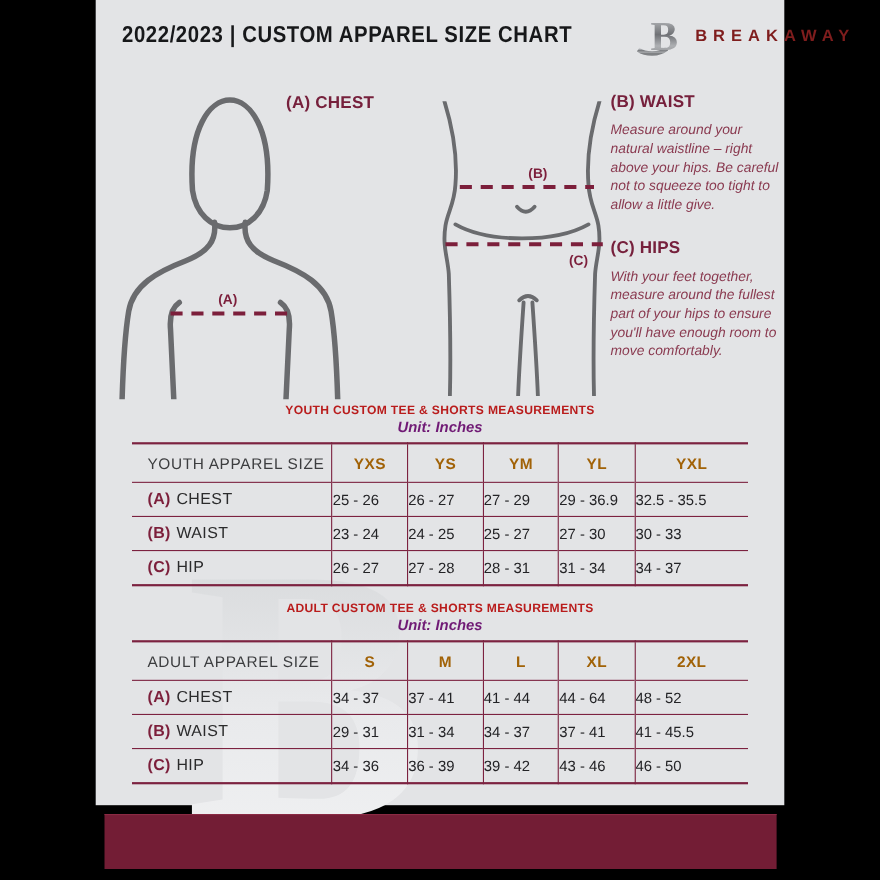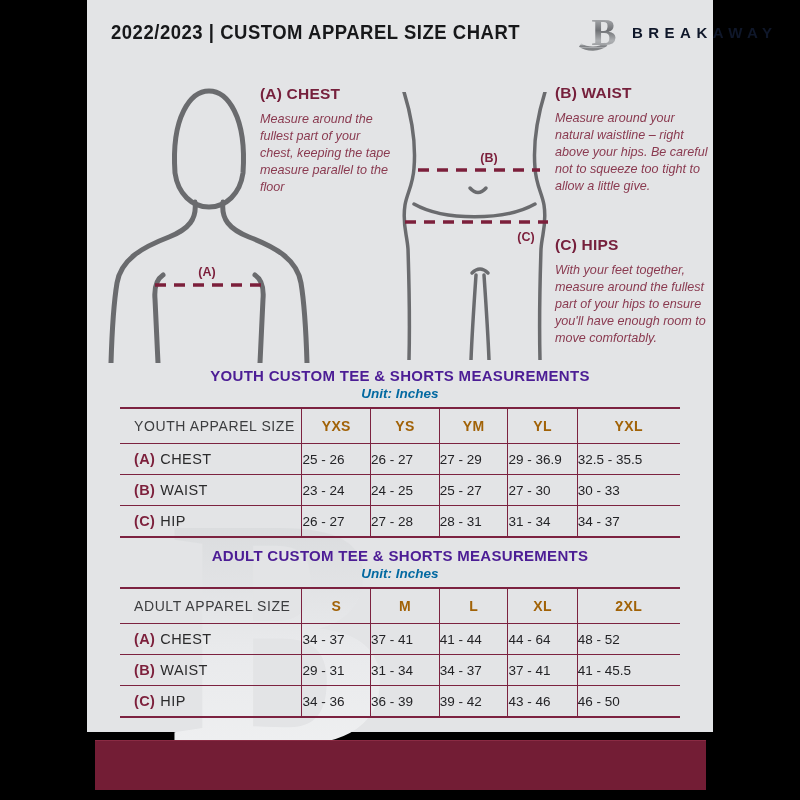--- a/index.html
+++ b/index.html
@@ -6,41 +6,41 @@
   .stage{position:relative;width:800px;height:800px;background:#000;overflow:hidden;
          font-family:"Liberation Sans",sans-serif;}
   .page{position:absolute;left:87px;top:0;width:626px;height:732px;background:#e3e4e6;}
 
   
   .hdr{position:absolute;left:0;top:0;width:100%;height:64px;display:flex;
        align-items:center;justify-content:space-between;padding:0 13px 0 24px;box-sizing:border-box;}
   .doc-title{font-size:21px;font-weight:700;color:#17181a;letter-spacing:.6px;
              display:inline-block;transform:scaleX(.88);transform-origin:left center;white-space:nowrap;}
   .brand{display:flex;align-items:center;gap:12px;}
-  .wordmark{font-size:15px;font-weight:700;color:#0f172a;letter-spacing:5.5px;white-space:nowrap;}
+  .wordmark{font-size:15px;font-weight:700;color:#7f1d1d;letter-spacing:5.5px;white-space:nowrap;}
 
   
   .instr{position:absolute;color:#8a3a50;}
   .instr h3{margin:0 0 8px 0;font-size:15.5px;font-weight:800;color:#76203c;letter-spacing:.2px;}
   .instr p{margin:0;font-size:12.6px;line-height:1.34;font-style:italic;font-weight:500;}
   .instr-a{left:173px;top:85px;width:134px;}
   .instr-b{left:468px;top:84px;width:154px;}
-  .instr-c{left:468px;top:236px;width:154px;}
+  .instr-c{left:468px;top:217px;width:154px;}
 
   
   .fig{position:absolute;}
   .fig-upper{left:20px;top:78px;}
   .fig-lower{left:305px;top:92px;}
 
   
   .tbl-sec{position:absolute;left:33px;width:560px;}
   .sec-youth{top:367px;}
   .sec-adult{top:547px;}
-  .tbl-title{text-align:center;font-size:15px;font-weight:700;color:#4c1d95;letter-spacing:.3px;}
-  .tbl-unit{text-align:center;font-size:13.5px;font-weight:600;font-style:italic;color:#0369a1;margin-top:2px;}
+  .tbl-title{text-align:center;font-size:11px;font-weight:700;color:#b91c1c;letter-spacing:.3px;}
+  .tbl-unit{text-align:center;font-size:13.5px;font-weight:600;font-style:italic;color:#701a75;margin-top:2px;}
   table{border-collapse:collapse;table-layout:fixed;width:100%;margin-top:6px;}
   th,td{padding:0;overflow:hidden;white-space:nowrap;}
   th:nth-child(1){width:31%;}
   th:nth-child(2),th:nth-child(3),th:nth-child(4){width:12.5%;}
   th:nth-child(5){width:12.6%;}
   th:nth-child(6){width:18.9%;}
   thead tr{border-top:2px solid #7c2240;border-bottom:1.6px solid #7c2240;}
   tbody tr{border-bottom:1.6px solid #7c2240;}
   tbody tr:last-child{border-bottom:2px solid #7c2240;}
   th+th,td+td{border-left:1.6px solid #7c2240;}
@@ -113,21 +113,20 @@
         <path d="M92 183 C94 212 96 242 97 268"></path>
       </g>
       <path d="M26 78 L148 78" stroke="#7c1f3b" stroke-width="3.5" stroke-dasharray="11 8" fill="none"></path>
       <path d="M13 130 L156 130" stroke="#7c1f3b" stroke-width="3.5" stroke-dasharray="11 8" fill="none"></path>
       <text x="97" y="70" text-anchor="middle" font-size="12.5" font-weight="700" fill="#7c1f3b">(B)</text>
       <text x="134" y="149" text-anchor="middle" font-size="12.5" font-weight="700" fill="#7c1f3b">(C)</text>
     </svg>
 
     <div class="instr instr-a">
       <h3>(A) CHEST</h3>
-      <p>Measure around the fullest part of your chest, keeping the tape measure parallel to the floor</p>
     </div>
     <div class="instr instr-b">
       <h3>(B) WAIST</h3>
       <p>Measure around your natural waistline – right above your hips. Be careful not to squeeze too tight to allow a little give.</p>
     </div>
     <div class="instr instr-c">
       <h3>(C) HIPS</h3>
       <p>With your feet together, measure around the fullest part of your hips to ensure you'll have enough room to move comfortably.</p>
     </div>
 

